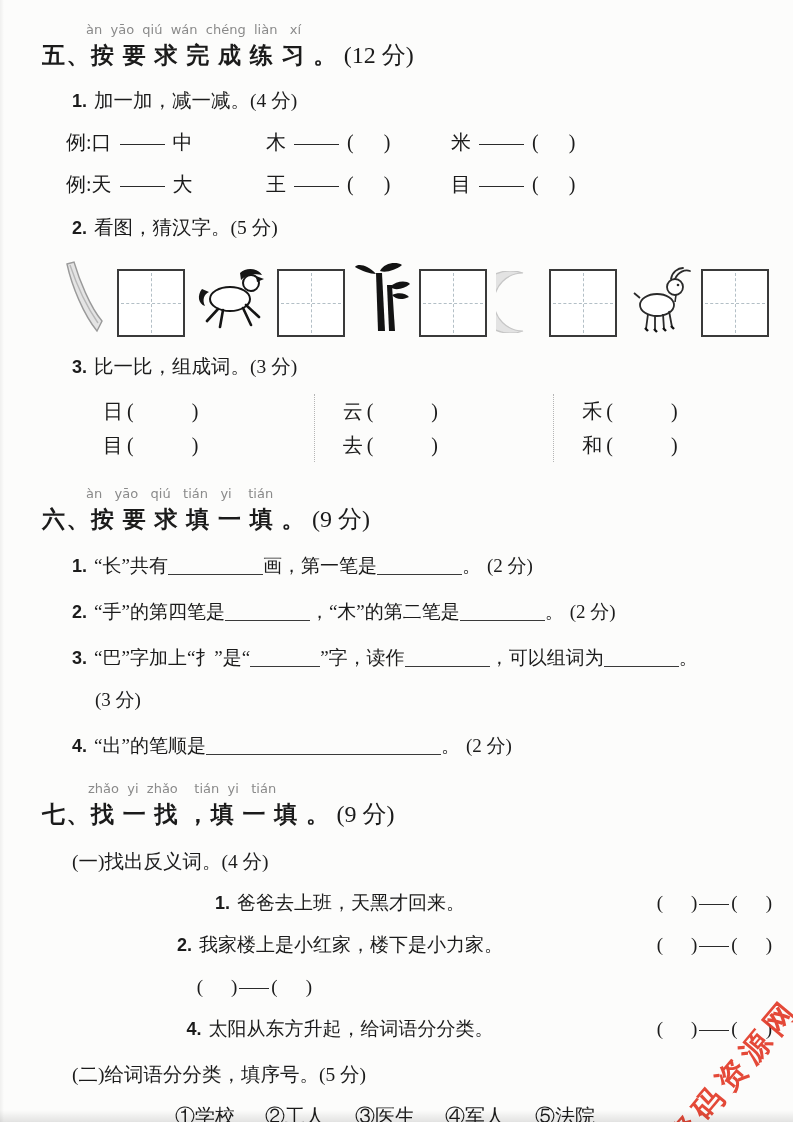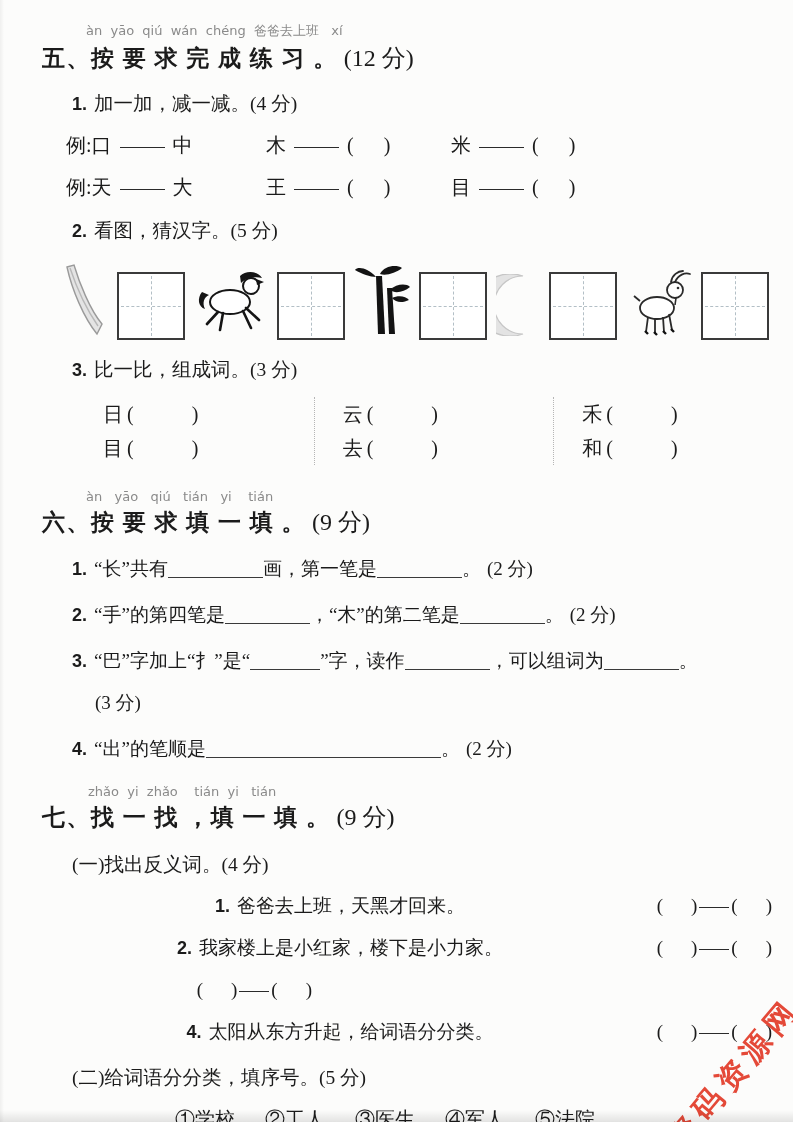--- a/index.html
+++ b/index.html
@@ -53,21 +53,21 @@
 
   .watermark{position:absolute;right:-34px;bottom:28px;transform:rotate(-50deg);transform-origin:center;color:#e23a28;font-weight:bold;font-size:30px;letter-spacing:7px;white-space:nowrap;opacity:.92;}
   .edge-bottom{position:absolute;left:0;right:0;bottom:0;height:12px;background:linear-gradient(to bottom,rgba(0,0,0,0),rgba(0,0,0,0.10));}
   .edge-left{position:absolute;left:0;top:0;bottom:0;width:4px;background:linear-gradient(to right,rgba(0,0,0,0.05),rgba(0,0,0,0));}
 </style>
 </head>
 <body>
 
 <div class="page">
 
-  <div class="pinyin py1">àn  yāo  qiú  wán  chéng  爸爸去上班   xí</div>
+  <div class="pinyin py1">àn  yāo  qiú  wán  chéng  liàn   xí</div>
   <div class="sec-header">
     <span>五、按 要 求 完 成 练 习 。</span><span class="sec-score">(12 分)</span>
   </div>
 
   <div class="q-title">
     <span class="qnum">1.</span><span>加一加，减一减。(4 分)</span>
   </div>
   <div class="q1row">
     <span class="q1cell">
         <span>例:口</span>

